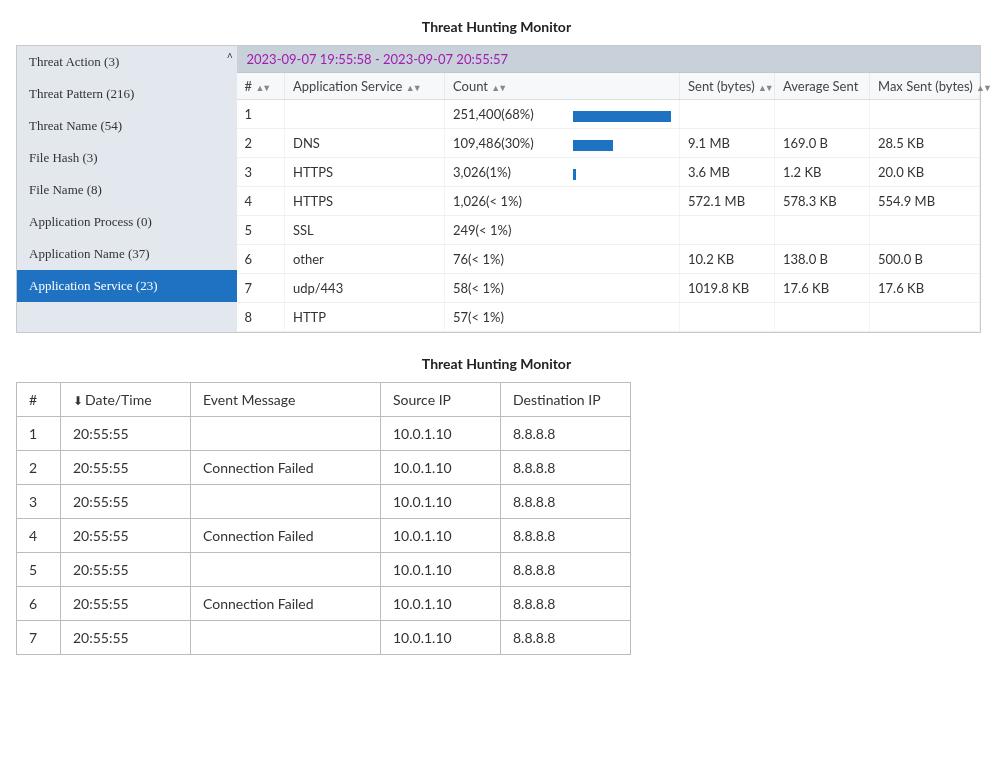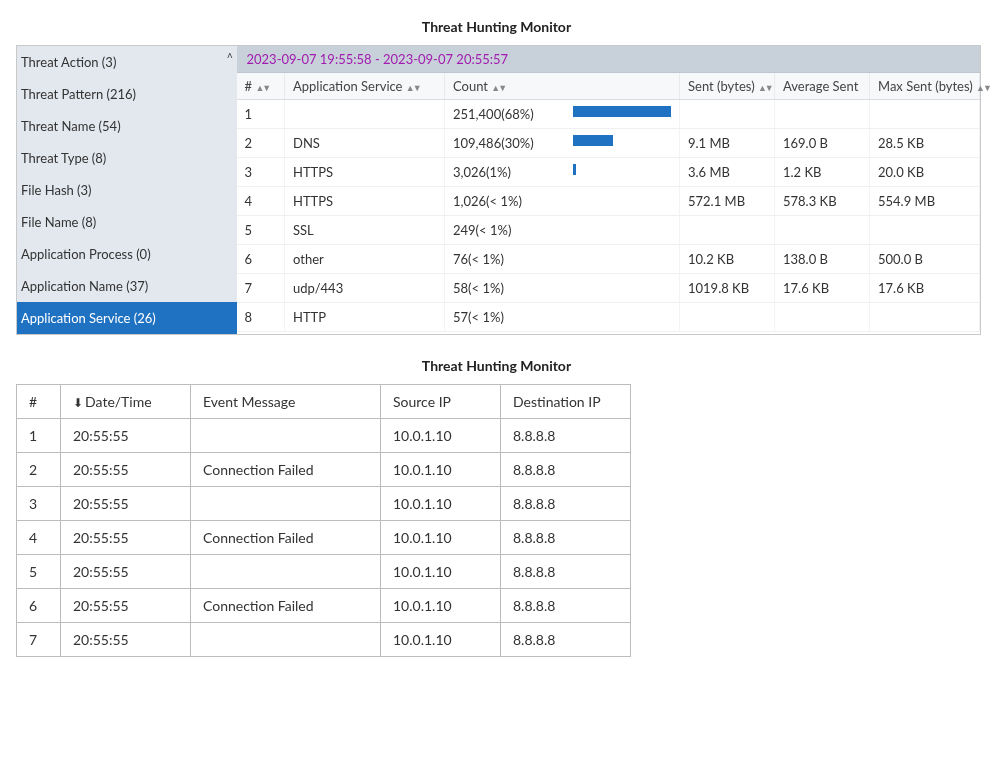--- a/index.html
+++ b/index.html
@@ -36,24 +36,25 @@
     position: absolute;
     top: 2px;
     right: 4px;
     font-size: 10px;
     color: #444;
     cursor: pointer;
   }
   .sidebar .item {
     height: 32px;
     line-height: 32px;
-    padding: 0 4px;
+    padding: 0 12px;
     white-space: nowrap;
     overflow: hidden;
     cursor: pointer;
+    font-family: Liberation Serif, serif;
   }
   .sidebar .item.selected {
     background: #1f72c2;
     color: #fff;
   }
   .main {
     flex: 1;
     display: flex;
     flex-direction: column;
   }
@@ -87,21 +88,21 @@
     border-right: 1px solid #f1f3f5;
     color: #333;
     white-space: nowrap;
   }
   .sort-arrows {
     font-size: 9px;
     color: #888;
     letter-spacing: -2px;
     vertical-align: middle;
   }
-  .count-cell { display: flex; align-items: flex-start; gap: 20px; }
+  .count-cell { display: flex; align-items: flex-end; gap: 20px; }
   .count-text { min-width: 100px; }
   .bar {
     height: 11px;
     background: #1f72c2;
   }
   
   table.events {
     border-collapse: collapse;
     margin-top: 6px;
     font-size: 14px;
@@ -129,26 +130,25 @@
 
 <h3 class="title">Threat Hunting Monitor</h3>
 
 <div class="panel">
   <div class="sidebar">
     <span class="scroll-up">ʌ</span>
     <div id="sidebar-items">
         <div class="item">Threat Action (3)</div>
         <div class="item">Threat Pattern (216)</div>
         <div class="item">Threat Name (54)</div>
-        <div class="item">Threat Type (8)</div>
         <div class="item">File Hash (3)</div>
         <div class="item">File Name (8)</div>
         <div class="item">Application Process (0)</div>
         <div class="item">Application Name (37)</div>
-        <div class="item selected">Application Service (26)</div>
+        <div class="item selected">Application Service (23)</div>
       </div>
   </div>
   <div class="main">
     <div class="range-bar">2023-09-07 19:55:58 - 2023-09-07 20:55:57</div>
     <table class="data">
       <colgroup>
         <col style="width:48px">
           <col style="width:160px">
           <col style="width:235px">
         <col style="width:95px">

